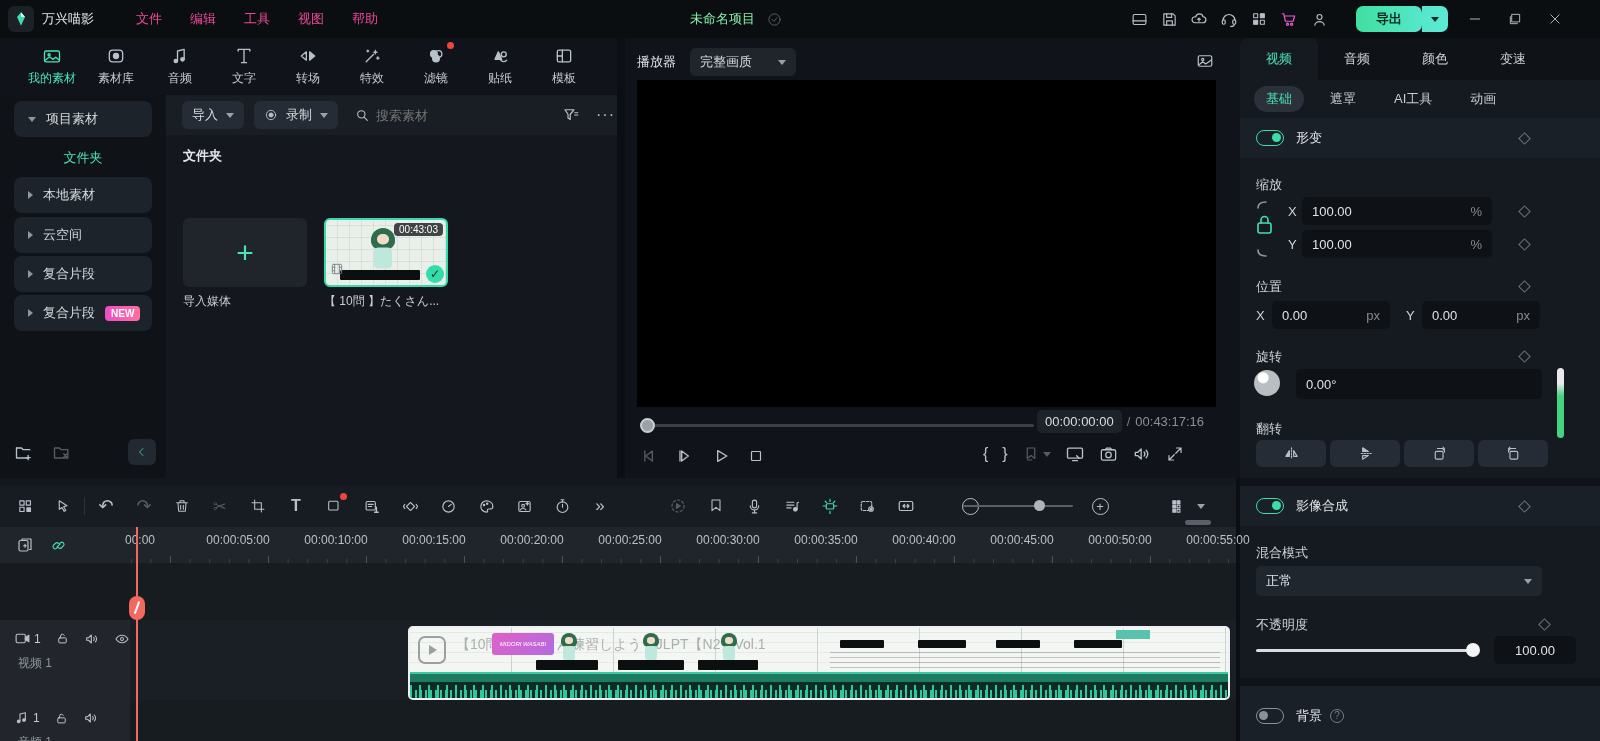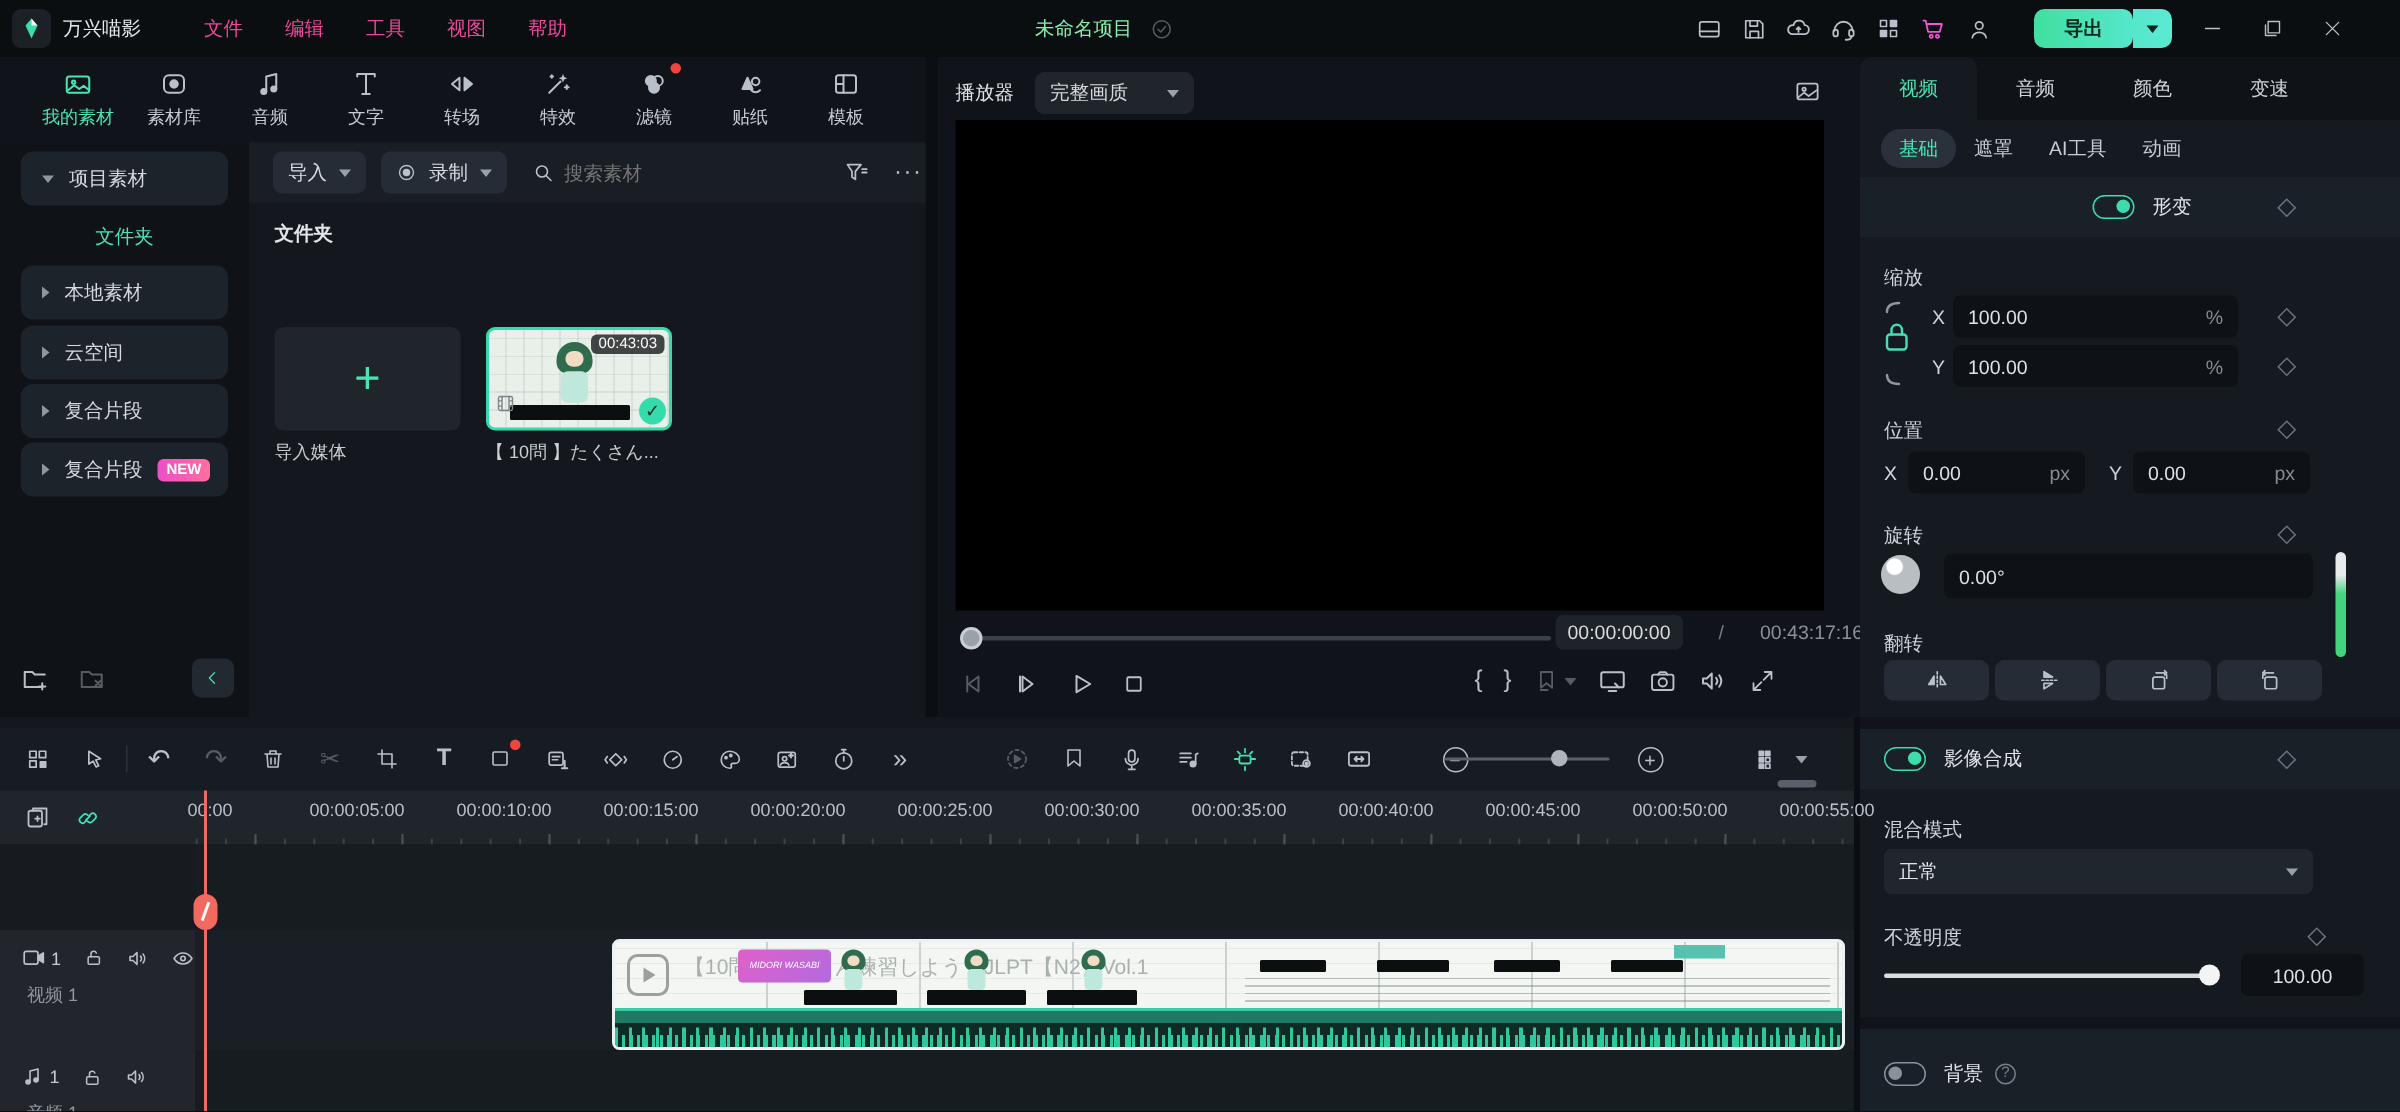--- a/index.html
+++ b/index.html
@@ -375,21 +375,21 @@
         <circle cx="9" cy="10" r="1.5"></circle>
         <path d="M4 17l5-4 4 3 7-5"></path>
       </svg>
 
     <div id="preview"></div>
 
     <div class="abs" style="left:15px;top:378px;width:590px;height:20px;">
       <div class="abs" style="left:14px;top:8px;width:380px;height:3px;background:#3a4148;border-radius:2px;"></div>
       <div class="abs" style="left:0;top:2px;width:15px;height:15px;border-radius:50%;background:#9aa1a8;border:2px solid #c9ced3;"></div>
     </div>
-    <div class="abs row" style="left:412px;top:372px;gap:24px;">
+    <div class="abs row" style="left:412px;top:372px;gap:5px;">
       <span class="timebox">00:00:00:00</span>
       <span style="color:#767d85;">/</span>
       <span style="color:#8a9099;font-size:13px;">00:43:17:16</span>
     </div>
 
     <div class="abs row" style="left:14px;top:408px;gap:16px;">
       <svg class="ic dim" width="20" height="20" viewBox="0 0 24 24">
           <path d="M16 6l-8 6 8 6z"></path>
           <path d="M7 6v12"></path>
         </svg>
@@ -433,28 +433,28 @@
     </div>
   </div>
 
   <div id="props">
     <div id="ptabs">
       <div class="ptab active">视频</div>
       <div class="ptab">音频</div>
       <div class="ptab">颜色</div>
       <div class="ptab">变速</div>
     </div>
-    <div class="abs row" style="left:14px;top:48px;">
+    <div class="abs row" style="left:14px;top:48px;gap:14px;">
       <div class="stab active">基础</div>
       <div class="stab">遮罩</div>
       <div class="stab">AI工具</div>
       <div class="stab">动画</div>
     </div>
 
-    <div class="sechead" style="top:80px;height:40px;justify-content:center;">
+    <div class="sechead" style="top:80px;height:40px;">
       <div class="toggle" style="margin-left:16px">
           <div class="knob"></div>
         </div>
       <span style="margin-left:12px;color:#e2e5e9;">形变</span>
       <div class="kf" style="position:absolute;left:280px;"></div>
     </div>
 
     <div class="abs lbl" style="left:16px;top:138px;">缩放</div>
     <svg class="ic teal" style="position:absolute;left:14px;top:160px;" width="22" height="62" viewBox="0 0 22 62">
         <path d="M4 10c0-4 3-6 8-6M4 52c0 4 3 6 8 6" stroke="#8f969e"></path>

